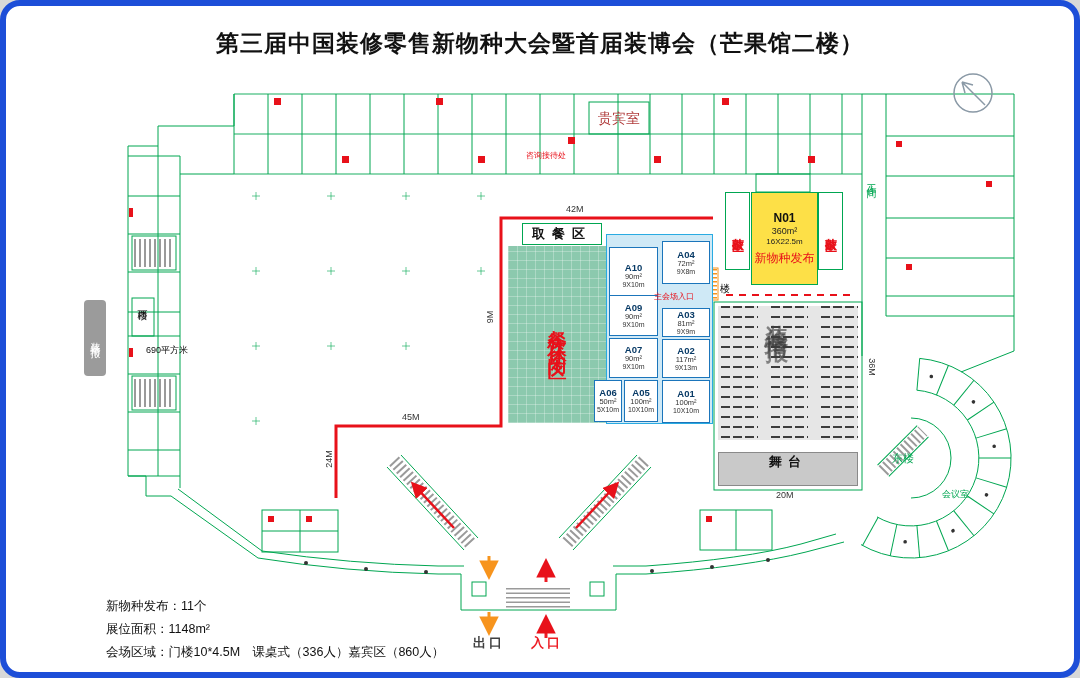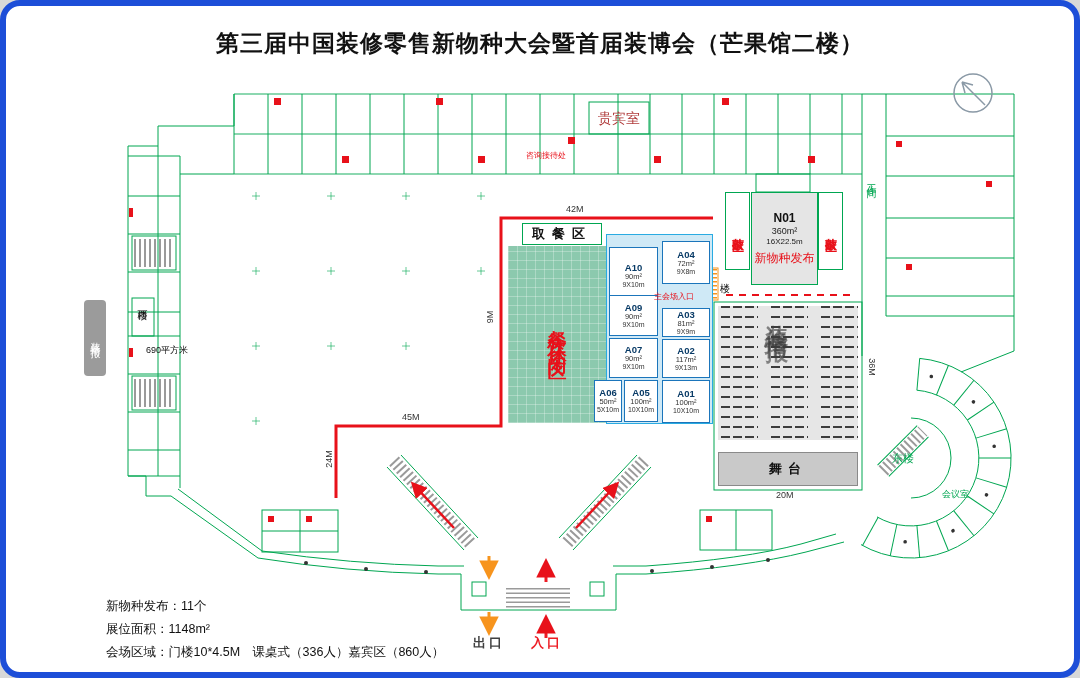--- a/index.html
+++ b/index.html
@@ -23,38 +23,38 @@
     display:flex;align-items:center;justify-content:center}
   .dining span{writing-mode:vertical-rl;text-orientation:upright;font-size:19px;font-weight:700;
     letter-spacing:8px;color:#e8111a}
   .booth-panel{position:absolute;left:600px;top:228px;width:107px;height:190px;
     background:#cfe9f6;border:1px solid #29abe2}
   .booth{position:absolute;background:#fff;border:1px solid #1b75bb;display:flex;flex-direction:column;
     align-items:center;justify-content:center;text-align:center;line-height:1.08;overflow:hidden}
   .booth .bid{font-weight:700;font-size:9.5px;color:#083a66}
   .booth .barea{font-size:7.5px;color:#333}
   .booth .bdims{font-size:7px;color:#333}
-  .n01{position:absolute;left:745px;top:186px;width:67px;height:93px;background:#e5e5e5;
+  .n01{position:absolute;left:745px;top:186px;width:67px;height:93px;background:#fde047;
     border:1px solid #00a651;display:flex;flex-direction:column;align-items:center;justify-content:center;
     text-align:center;line-height:1.2}
   .n01 .bid{font-weight:700;font-size:12px;color:#111}
   .n01 .barea{font-size:9px;color:#222}
   .n01 .bdims{font-size:8px;color:#222}
   .n01 .bnote{font-size:12px;color:#e8111a;margin-top:5px;font-weight:400}
   .tea{position:absolute;width:25px;height:78px;background:#fff;border:1px solid #00a651;
     display:flex;align-items:center;justify-content:center}
   .tea span{writing-mode:vertical-rl;text-orientation:upright;color:#e8111a;
     font-size:12px;font-weight:700;letter-spacing:2px}
   .seating{position:absolute;left:712px;top:300px;width:140px;height:134px;background:#e6e6e6;
     display:flex;gap:10px}
   .seat-block{width:40px;height:134px;
     background-image:repeating-linear-gradient(90deg,#e6e6e6 0 3px,rgba(0,0,0,0) 3px 12px),
                      repeating-linear-gradient(180deg,#3c3c3c 0 2px,rgba(0,0,0,0) 2px 10px)}
   .stage{position:absolute;left:712px;top:446px;width:140px;height:34px;background:#c9c9c9;
-    border:1px solid #8a8a8a;display:flex;align-items:center;justify-content:center;
+    border:1px solid #8a8a8a;display:flex;justify-content:center;
     font-size:13px;font-weight:700;letter-spacing:6px;color:#111}
   .wm-badge{position:absolute;left:78px;top:294px;width:22px;height:76px;background:#9b9b9b;
     border-radius:4px;color:#fff;display:flex;align-items:center;justify-content:center;
     writing-mode:vertical-rl;text-orientation:upright;font-size:10px;letter-spacing:2px}
   .wm-main{position:absolute;left:756px;top:300px;height:120px;writing-mode:vertical-rl;
     text-orientation:upright;font-size:23px;font-weight:700;color:rgba(60,60,60,.6);letter-spacing:5px}
   .dim{position:absolute;font-size:9px;color:#333}
   .legend{position:absolute;left:100px;top:592px;font-size:12.5px;color:#111}
   .legend div{margin-bottom:6px}
   .gate-word{position:absolute;width:42px;text-align:center;font-size:13px;font-weight:700;letter-spacing:3px}

